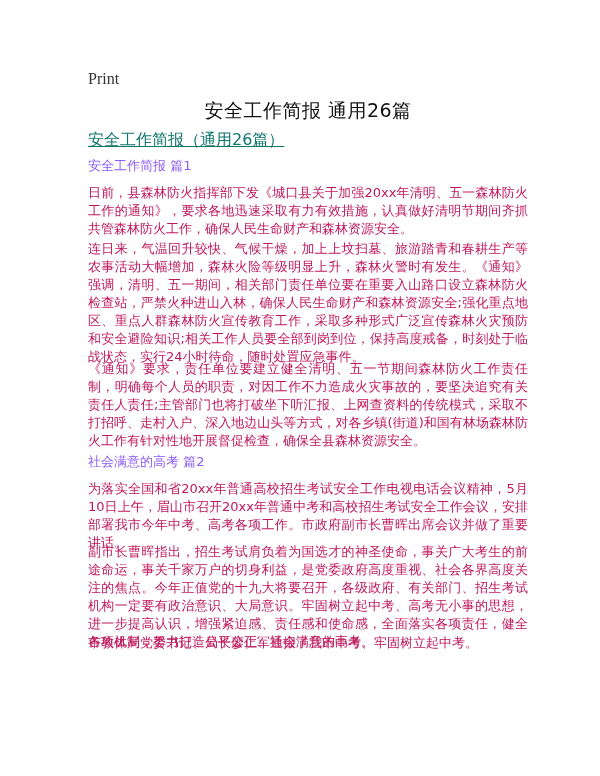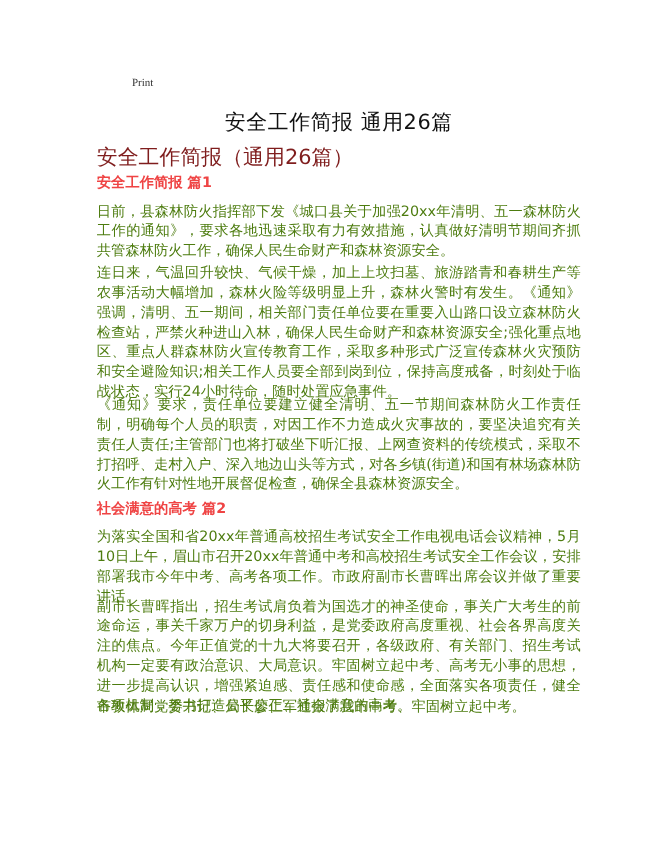--- a/index.html
+++ b/index.html
@@ -5,37 +5,37 @@
     html, body { margin: 0; padding: 0; background: #ffffff; }
     body {
       width: 600px; height: 776px; overflow: hidden; position: relative;
       font-family: "DejaVu Sans", "Liberation Sans", sans-serif;
       color: #1a1a1a;
     }
     .page { position: absolute; left: 88px; top: 0; width: 440px; }
     .print {
       position: absolute; top: 70px; left: 0;
       font-family: "Liberation Serif", "DejaVu Serif", serif;
-      font-size: 10px; color: #333; margin-left: 32px;
+      font-size: 16px; color: #333;
     }
     .title {
       position: absolute; top: 98px; left: 0; width: 440px;
       text-align: center; font-size: 19px; color: #111; letter-spacing: 0.5px;
     }
     .subtitle {
       position: absolute; top: 130px; left: 0;
-      font-size: 19px; color: #7f1d1d;
+      font-size: 16px; color: #0f766e; text-decoration: underline;
     }
     .heading {
       position: absolute; left: 0;
-      font-size: 13px; font-weight: bold; color: #ef4444;
+      font-size: 13px; font-weight: normal; color: #8b5cf6;
     }
     .para {
       position: absolute; left: 0; width: 440px;
-      font-size: 13px; line-height: 18px; color: #4d7c0f;
+      font-size: 13px; line-height: 18px; color: #be185d;
       text-align: justify;
     }
   </style>
 </head>
 <body>
 
 <div class="page">
   <div class="print">Print</div>
   <div class="title">安全工作简报 通用26篇</div>
   <div class="subtitle">安全工作简报（通用26篇）</div>

